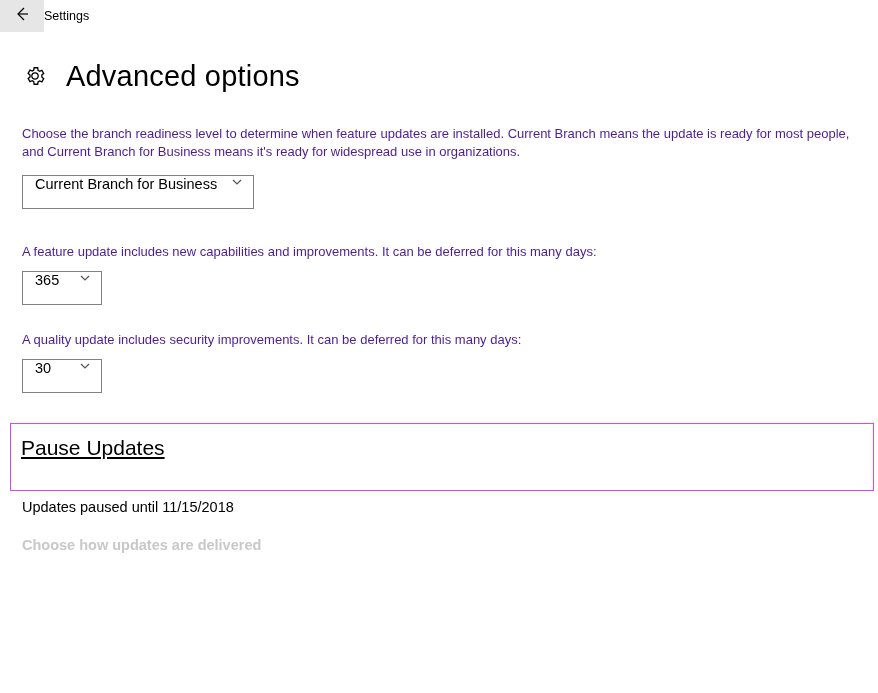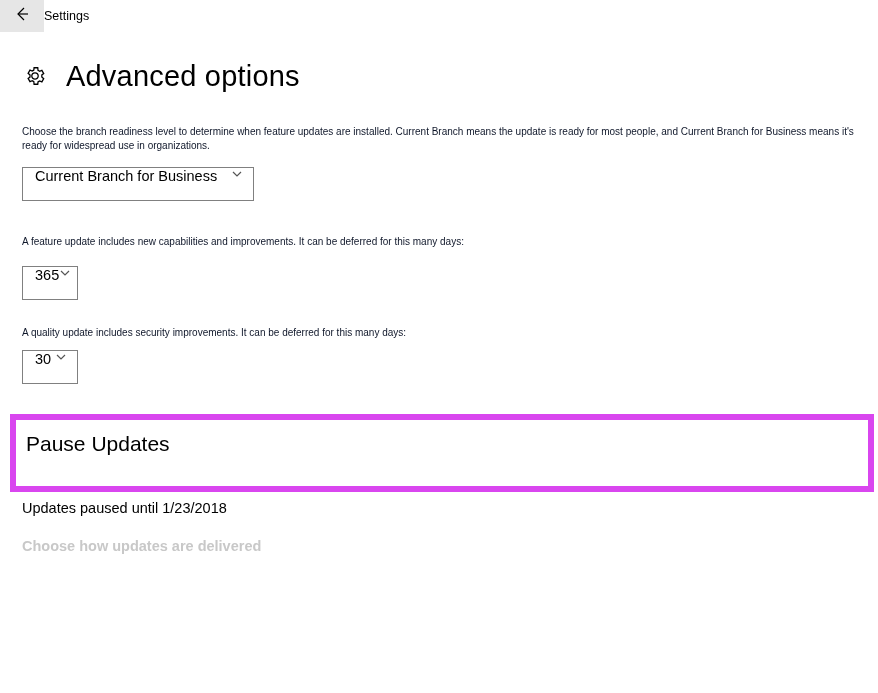--- a/index.html
+++ b/index.html
@@ -52,51 +52,52 @@
       font-size: 29px;
       font-weight: 350;
       letter-spacing: 0.2px;
     }
     .section-title {
       font-size: 21px;
       font-weight: 400;
       margin-bottom: 14px;
     }
     .body-text {
-      font-size: 10px;
+      font-size: 13px;
       line-height: 1.38;
-      color: #0f172a;
+      color: #4c1d95;
       margin-bottom: 14px;
     }
     .spacer-lg { height: 34px; }
     .spacer-md { height: 26px; }
     .dropdown {
       border: 1.5px solid #808080;
       height: 34px;
       display: inline-flex;
       align-items: flex-start;
       padding: 0 10px 0 12px;
       font-size: 14.5px;
       cursor: pointer;
       background: #fff;
     }
     .dropdown .chev {
       margin-left: 14px;
       display: flex;
       align-items: center;
     }
     .dropdown .chev svg { width: 12px; height: 12px; }
-    .dd-narrow { width: 56px; justify-content: space-between; }
+    .dd-narrow { width: 80px; justify-content: space-between; }
     .dd-narrow .chev { margin-left: 0; }
     .highlight-box {
-      border: 6px solid #d946ef;
+      border: 1px solid #d946ef;
       padding: 10px 10px 18px 10px;
       margin-left: -12px;
       margin-right: -2px;
       margin-top: 30px;
+      text-decoration: underline;
     }
     .highlight-box .section-title {
       margin-bottom: 12px;
       margin-top: 2px;
     }
     .toggle-row {
       display: flex;
       align-items: center;
       margin-top: 10px;
     }
@@ -163,21 +164,21 @@
     <span>Current Branch for Business</span>
     <span class="chev">
       <svg viewBox="0 0 12 12">
           <path d="M2 4 L6 8 L10 4" stroke="#555" stroke-width="1.2" fill="none"></path>
         </svg>
     </span>
   </div>
 
   <div class="spacer-lg"></div>
 
-  <div class="body-text" style="margin-bottom:18px">A feature update includes new capabilities and improvements. It can be deferred for this many days:</div>
+  <div class="body-text" style="margin-bottom:10px">A feature update includes new capabilities and improvements. It can be deferred for this many days:</div>
   <div class="dropdown dd-narrow">
     <span>365</span>
     <span class="chev">
       <svg viewBox="0 0 12 12">
           <path d="M2 4 L6 8 L10 4" stroke="#555" stroke-width="1.2" fill="none"></path>
         </svg>
     </span>
   </div>
 
   <div class="spacer-md"></div>
@@ -189,16 +190,16 @@
       <svg viewBox="0 0 12 12">
           <path d="M2 4 L6 8 L10 4" stroke="#555" stroke-width="1.2" fill="none"></path>
         </svg>
     </span>
   </div>
 
   <div class="highlight-box">
     <div class="section-title">Pause Updates</div>
   </div>
 
-  <div class="paused-text">Updates paused until  1/23/2018</div>
+  <div class="paused-text">Updates paused until  11/15/2018</div>
 
   <div class="faded-text">Choose how updates are delivered</div>
 </div>
 
 </body></html>

